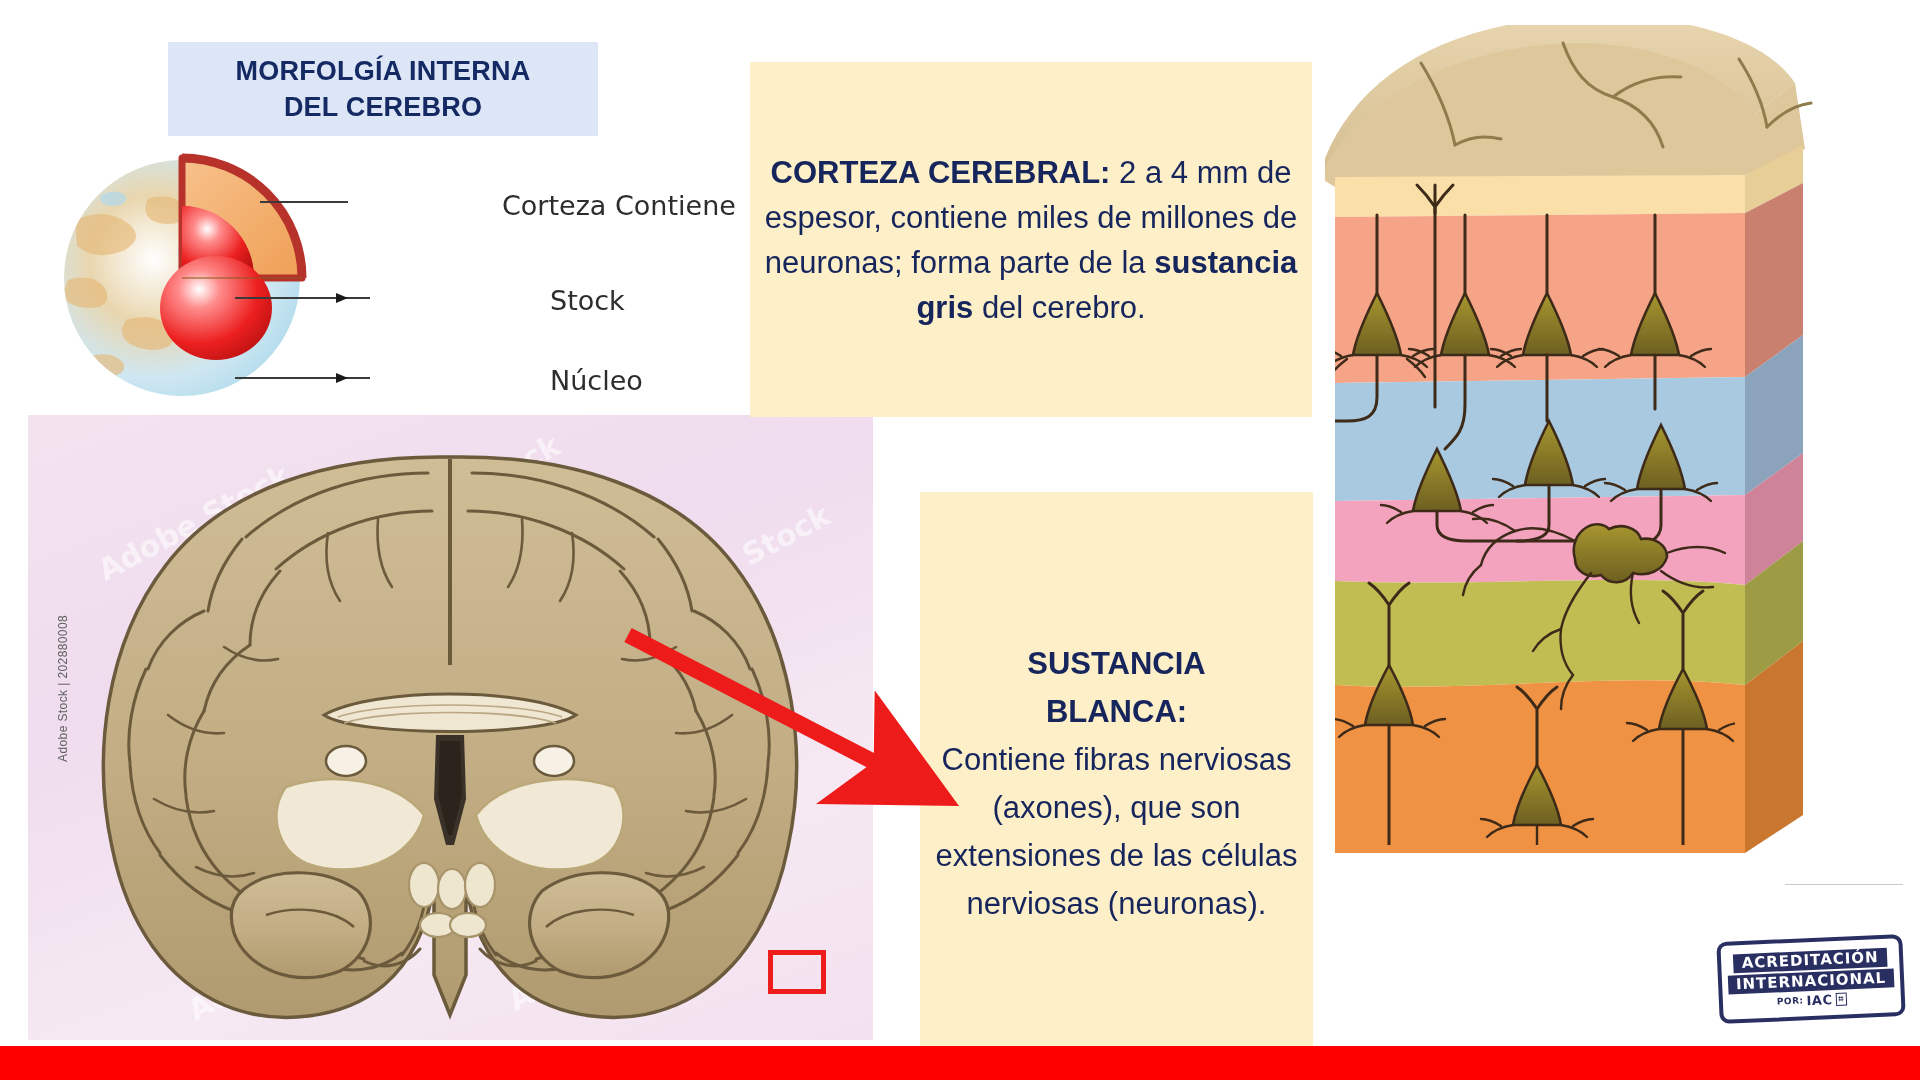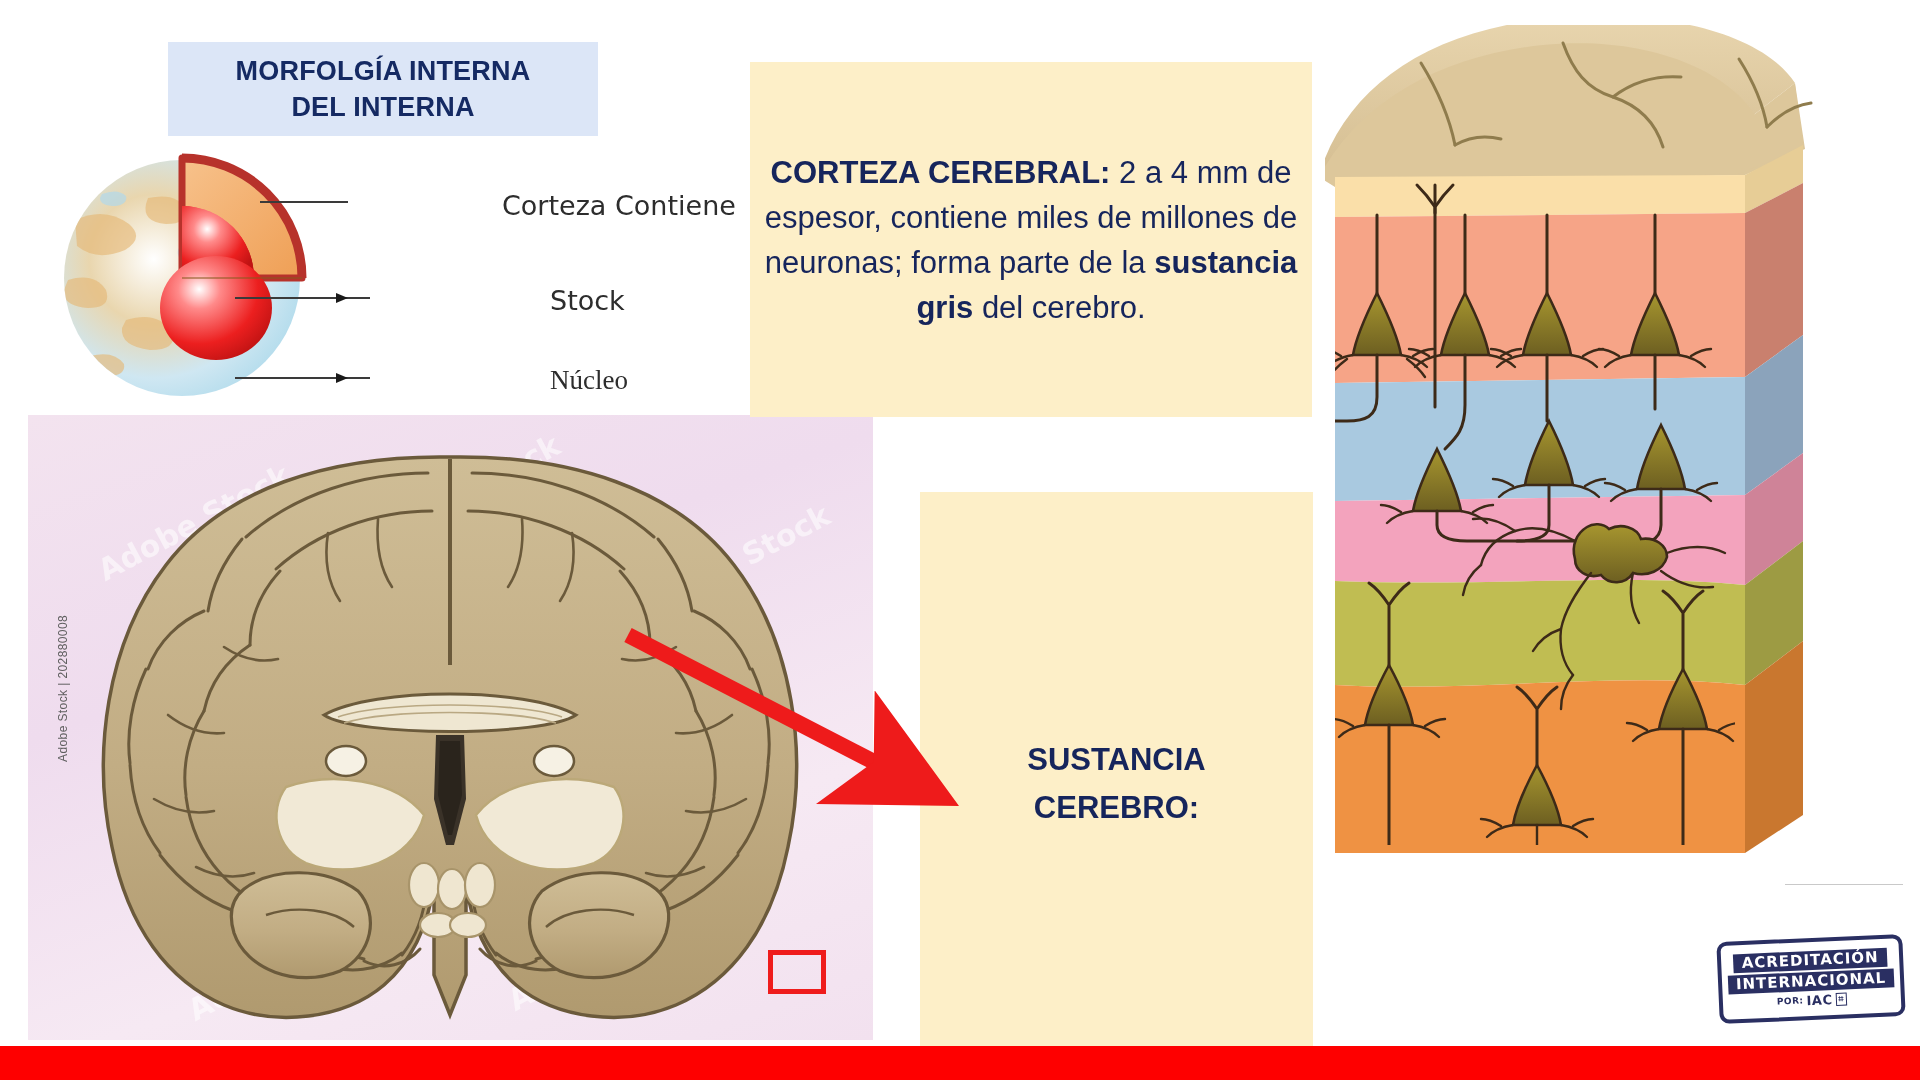--- a/index.html
+++ b/index.html
@@ -25,21 +25,21 @@
 
   
   .earth-fig{ position:absolute; left:30px; top:150px; width:735px; height:265px; }
   .earth-svg{ position:absolute; left:0; top:0; }
   .earth-label{
     position:absolute; color:#2d2d2d; font-size:27px; font-weight:400;
     font-family:"DejaVu Sans", sans-serif; white-space:nowrap;
   }
   .lbl-corteza{ left:472px; top:40px; }
   .lbl-manto{   left:520px; top:135px; }
-  .lbl-nucleo{  left:520px; top:215px;font-family:Liberation Serif, serif; }
+  .lbl-nucleo{  left:520px; top:215px; }
 
   
   .brain-panel{
     position:absolute; left:28px; top:415px; width:845px; height:625px;
     background:linear-gradient(160deg,#f3e3ef 0%, #efdcee 35%, #f6e9f3 70%, #f2e1ef 100%);
     overflow:hidden;
   }
   .stock-wm{
     position:absolute; left:-60px; top:245px; width:190px;
     transform:rotate(-90deg);
@@ -104,21 +104,21 @@
   
   .red-bar{ position:absolute; left:0; bottom:0; width:1920px; height:34px; background:#fe0000; }
 </style>
 </head>
 <body>
 
 <div class="slide">
 
   <div class="title-box">
     <div class="title-line">MORFOLGÍA INTERNA</div>
-    <div class="title-line">DEL INTERNA</div>
+    <div class="title-line">DEL CEREBRO</div>
   </div>
 
   <div class="earth-fig">
     <svg class="earth-svg" width="470" height="265" viewBox="0 0 470 265">
       <defs>
         <radialGradient id="globeG" cx="38%" cy="42%" r="72%">
           <stop offset="0%" stop-color="#ffffff"></stop>
           <stop offset="38%" stop-color="#e9d6ae"></stop>
           <stop offset="70%" stop-color="#cfe7f2"></stop>
           <stop offset="100%" stop-color="#a9d8ea"></stop>
@@ -321,21 +321,21 @@
       </marker>
     </defs>
     <line x1="628" y1="635" x2="905" y2="778" stroke="#ee1b1b" stroke-width="16" marker-end="url(#redHead)"></line>
   </svg>
 
   <div class="callout callout-cortex">
     <p><b>CORTEZA CEREBRAL:</b><span> 2 a 4 mm de espesor, contiene miles de millones de neuronas; forma parte de la </span><b>sustancia gris</b><span> del cerebro.</span></p>
   </div>
 
   <div class="callout callout-white">
-    <p><b>SUSTANCIA</b><br><b>CEREBRO:</b><br></p>
+    <p><b>SUSTANCIA</b><br><b>BLANCA:</b><br><span>Contiene fibras nerviosas (axones), que son extensiones de las células nerviosas (neuronas).</span></p>
   </div>
 
   <div class="cortex-fig">
     <svg width="575" height="855" viewBox="0 0 575 855">
       <defs>
         <linearGradient id="surfTop" x1="0" y1="0" x2="0" y2="1">
           <stop offset="0%" stop-color="#e8d5ae"></stop>
           <stop offset="100%" stop-color="#d4bd91"></stop>
         </linearGradient>
         <linearGradient id="neuG" x1="0" y1="0" x2="0" y2="1">

